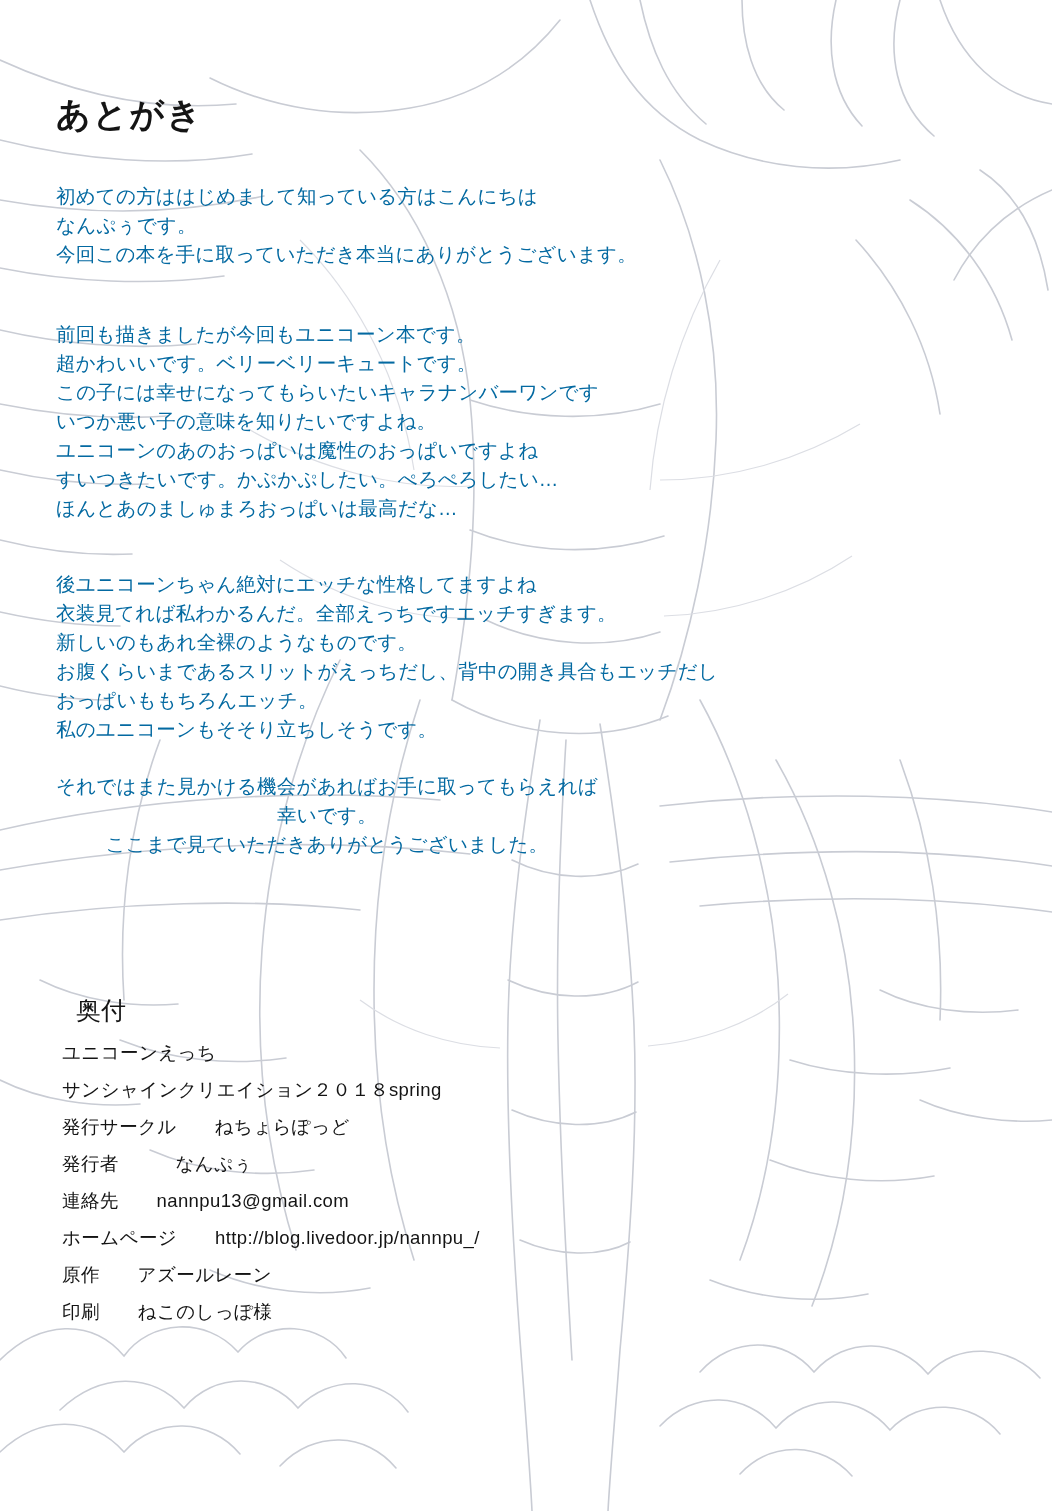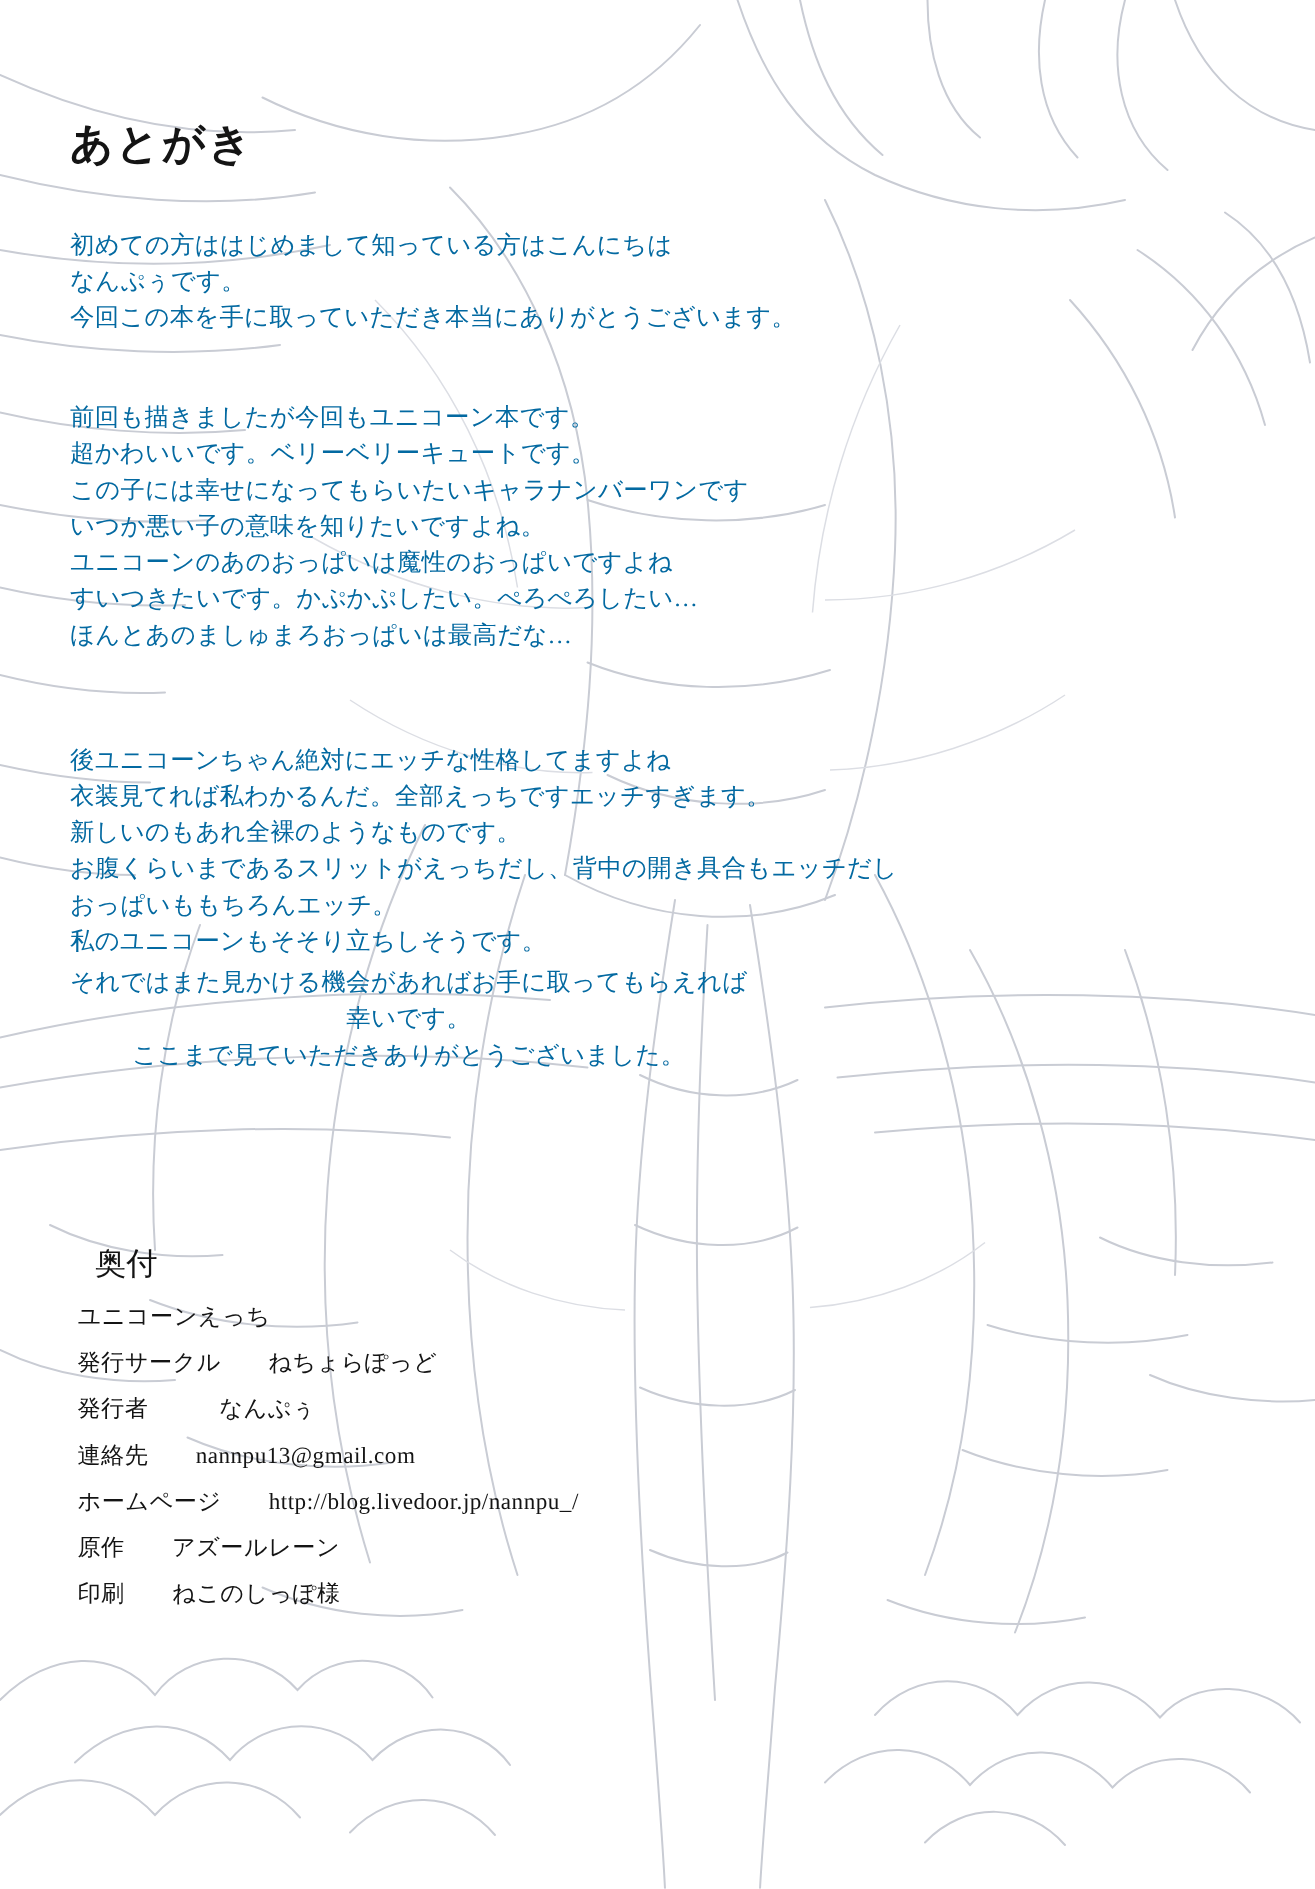--- a/index.html
+++ b/index.html
@@ -6,21 +6,21 @@
     margin: 0;
     padding: 0;
     background: #ffffff;
   }
   #page {
     position: relative;
     width: 1052px;
     height: 1511px;
     background: #ffffff;
     overflow: hidden;
-    font-family: Liberation Serif, serif;
+    font-family: Liberation Sans, sans-serif;
     color: #1a1a1a;
   }
   
   #bg-art {
     position: absolute;
     inset: 0;
     width: 1052px;
     height: 1511px;
     pointer-events: none;
   }
@@ -48,21 +48,21 @@
     left: 56px;
     font-size: 19.5px;
     line-height: 29px;
     letter-spacing: 0.2px;
     color: #0369a1;
     white-space: pre-line;
     font-weight: 500;
   }
   #para-1 { top: 182px; }
   #para-2 { top: 320px; }
-  #para-3 { top: 594px; }
+  #para-3 { top: 570px; }
   #para-4 { top: 772px; text-align: center; }
 
   .colophon-title {
     position: absolute;
     left: 76px;
     top: 994px;
     font-size: 25px;
     font-weight: 500;
     color: #141414;
   }
@@ -208,20 +208,24 @@
 幸いです。
 ここまで見ていただきありがとうございました。</div>
 
     <div class="colophon-title">奥付</div>
 
     <div class="colophon-list">
       <div class="colophon-row r0">
         <span class="colophon-label">ユニコーンえっち</span>
         <span class="colophon-value"></span>
       </div>
+      <div class="colophon-row r1">
+        <span class="colophon-label">サンシャインクリエイション２０１８spring</span>
+        <span class="colophon-value"></span>
+      </div>
       <div class="colophon-row">
         <span class="colophon-label">発行サークル　　</span>
         <span class="colophon-value">ねちょらぽっど</span>
       </div>
       <div class="colophon-row">
         <span class="colophon-label">発行者　　　</span>
         <span class="colophon-value">なんぷぅ</span>
       </div>
       <div class="colophon-row">
         <span class="colophon-label">連絡先　　</span>

